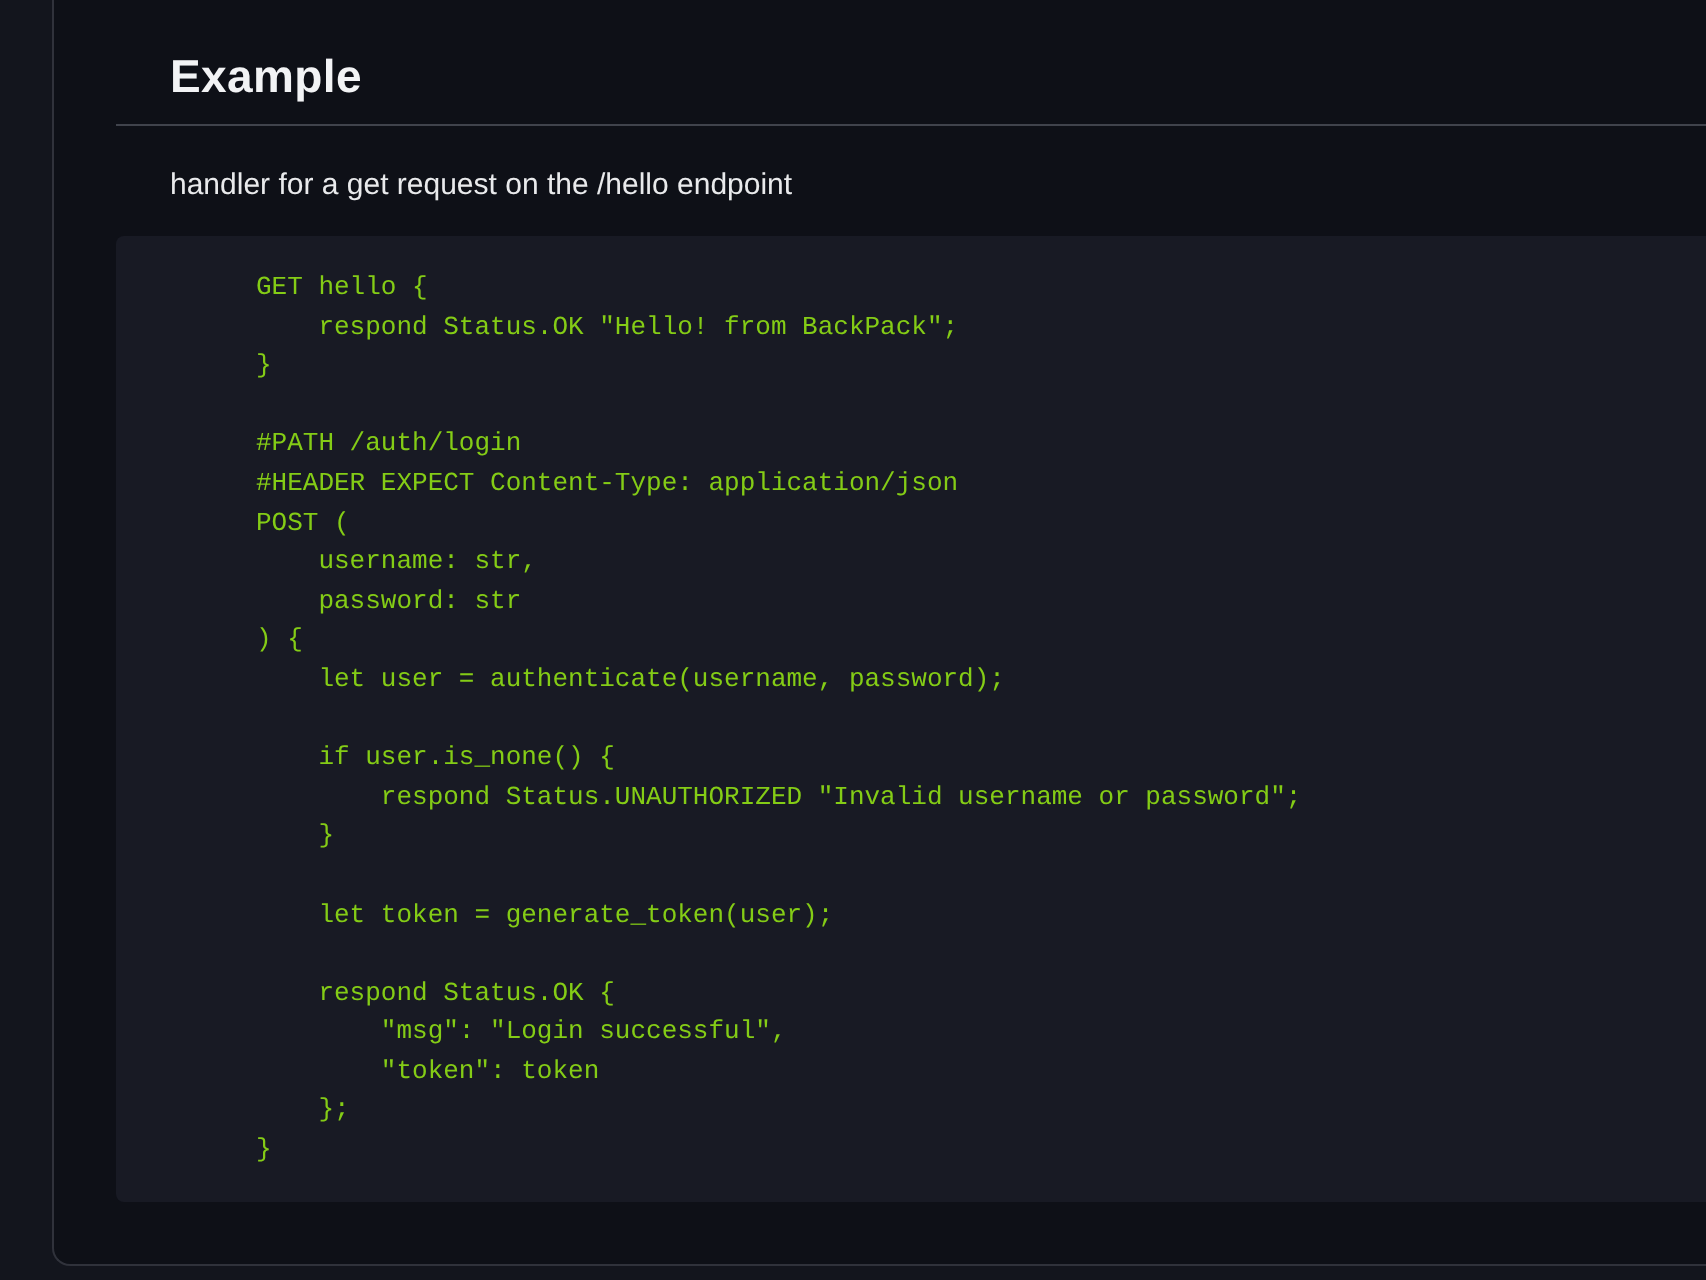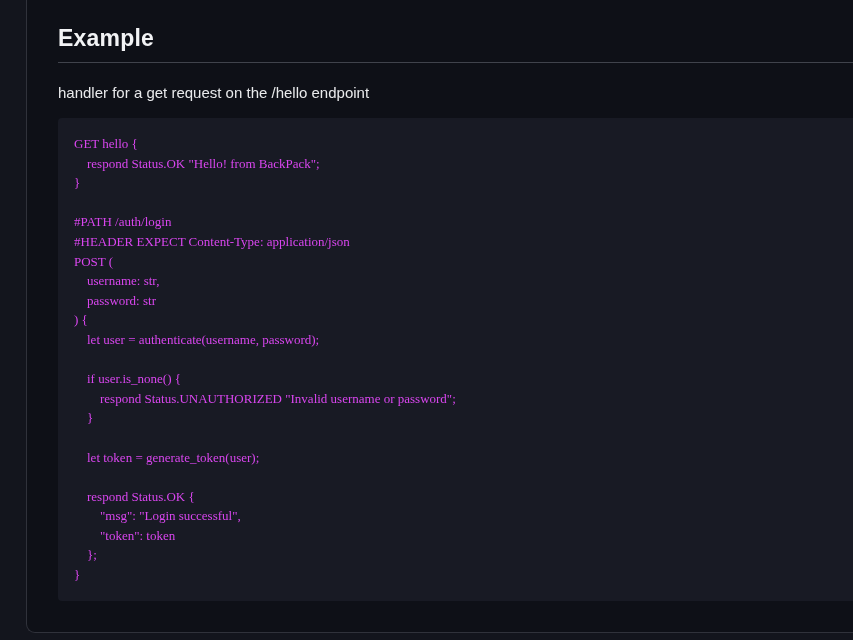--- a/index.html
+++ b/index.html
@@ -1,15 +1,15 @@
 <!DOCTYPE html>
 <html><head>
 <meta charset="utf-8">
 <style>
-  * { box-sizing: border-box; }
+  * { box-sizing: border-box; padding-left: 27px; }
   html, body {
     margin: 0;
     padding: 0;
     width: 853px;
     height: 640px;
     overflow: hidden;
     background: #13151d;
     font-family: "Liberation Sans", sans-serif;
   }
   .page {
@@ -55,24 +55,24 @@
     width: 799px;
     background: #181a24;
     border-radius: 4px 0 0 4px;
     padding: 16px 16px 16px 16px;
   }
   .code-block pre {
     margin: 0;
   }
   .code-block code {
     display: block;
-    font-family: Liberation Serif, serif;
+    font-family: Liberation Mono, monospace;
     font-size: 13px;
     line-height: 19.6px;
-    color: #d946ef;
+    color: #84cc16;
     white-space: pre;
   }
 </style>
 </head>
 <body>
 
 <div class="page">
   <div class="panel">
     <h1 class="section-title">Example</h1>
     <hr class="section-divider">

